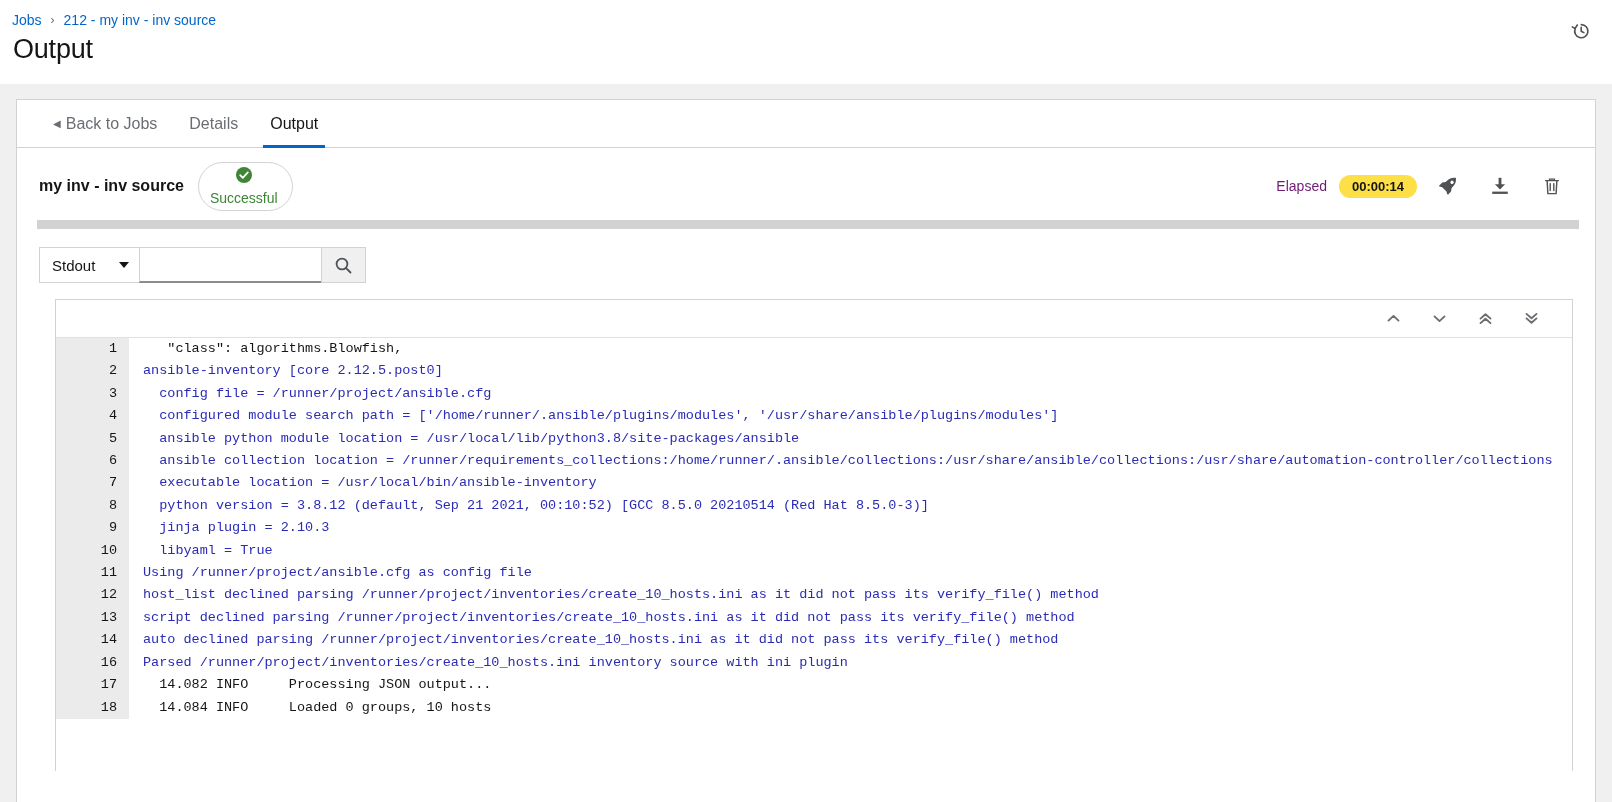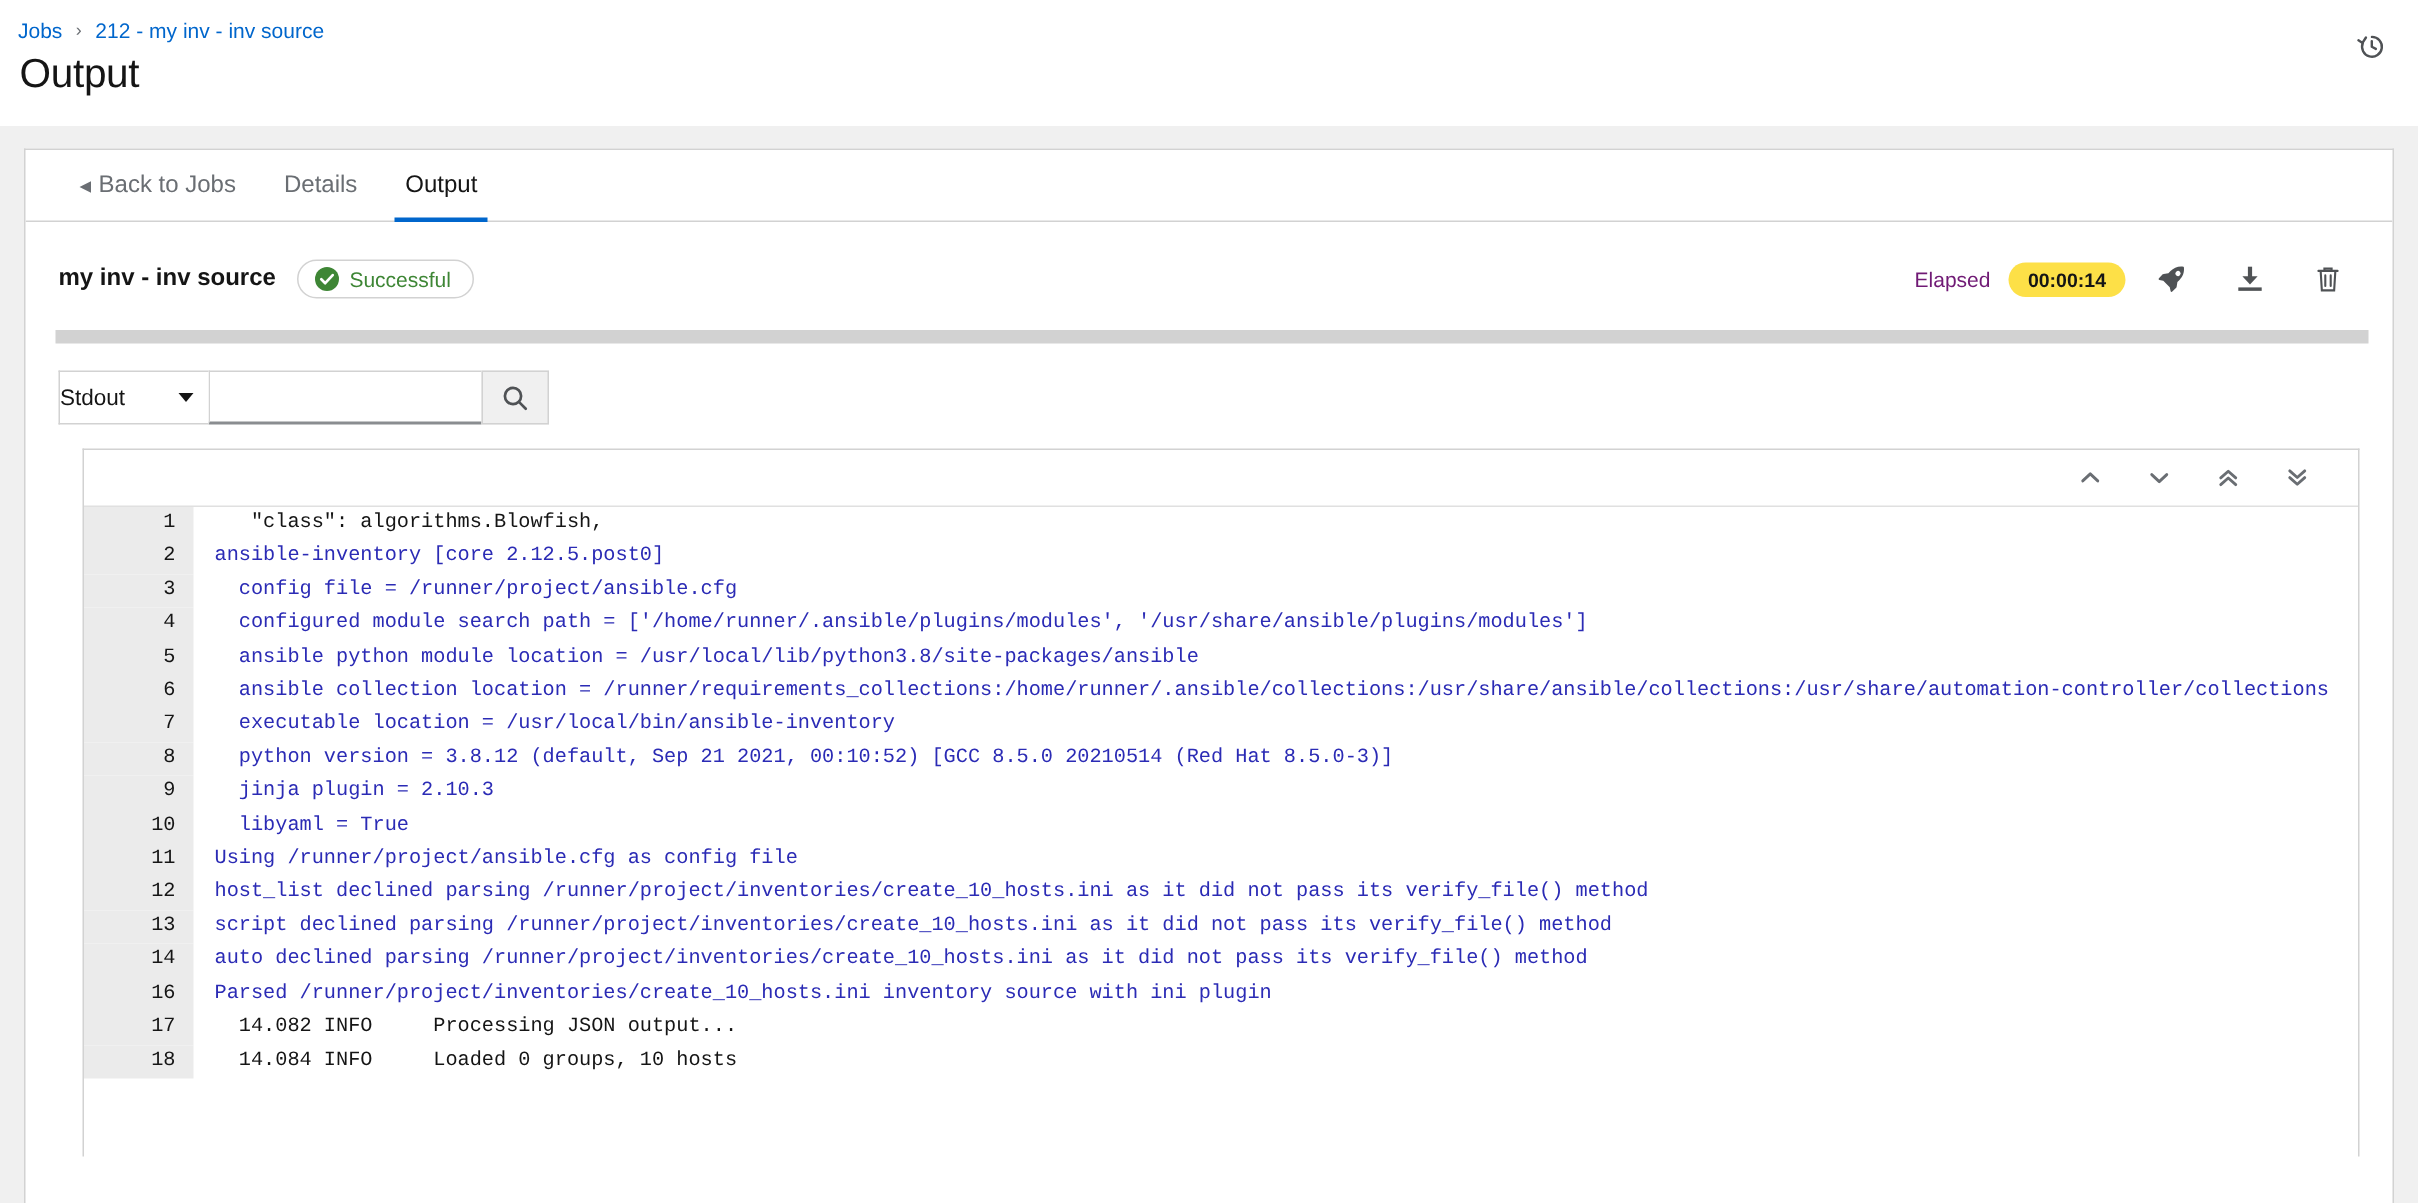--- a/index.html
+++ b/index.html
@@ -132,20 +132,21 @@
     gap: 7px;
     margin-left: 14px;
     border: 1px solid #d2d2d2;
     border-radius: 30px;
     padding: 4px 14px 4px 11px;
     font-size: 14px;
     color: #3e8635;
     background: #fff;
     cursor: default;
     white-space: nowrap;
+    flex-direction: column;
   }
   .status-pill svg { display: block; }
   .job-spacer { flex: 1; }
   .elapsed-label {
     font-size: 14px;
     color: #701a75;
     margin-right: 12px;
     white-space: nowrap;
   }
   .elapsed-badge {
@@ -183,21 +184,21 @@
   }
   .select-wrap {
     position: relative;
     display: flex;
     align-items: center;
     width: 100px;
     height: 36px;
     border: 1px solid #d2d2d2;
     border-right: none;
     background: #fff;
-    padding: 0 10px 0 0;
+    padding: 0 10px 0 12px;
     cursor: pointer;
   }
   .select-wrap .sel-label {
     font-size: 15px;
     color: #151515;
     flex: 1;
   }
   .sel-caret {
     width: 0; height: 0;
     border-left: 5px solid transparent;

